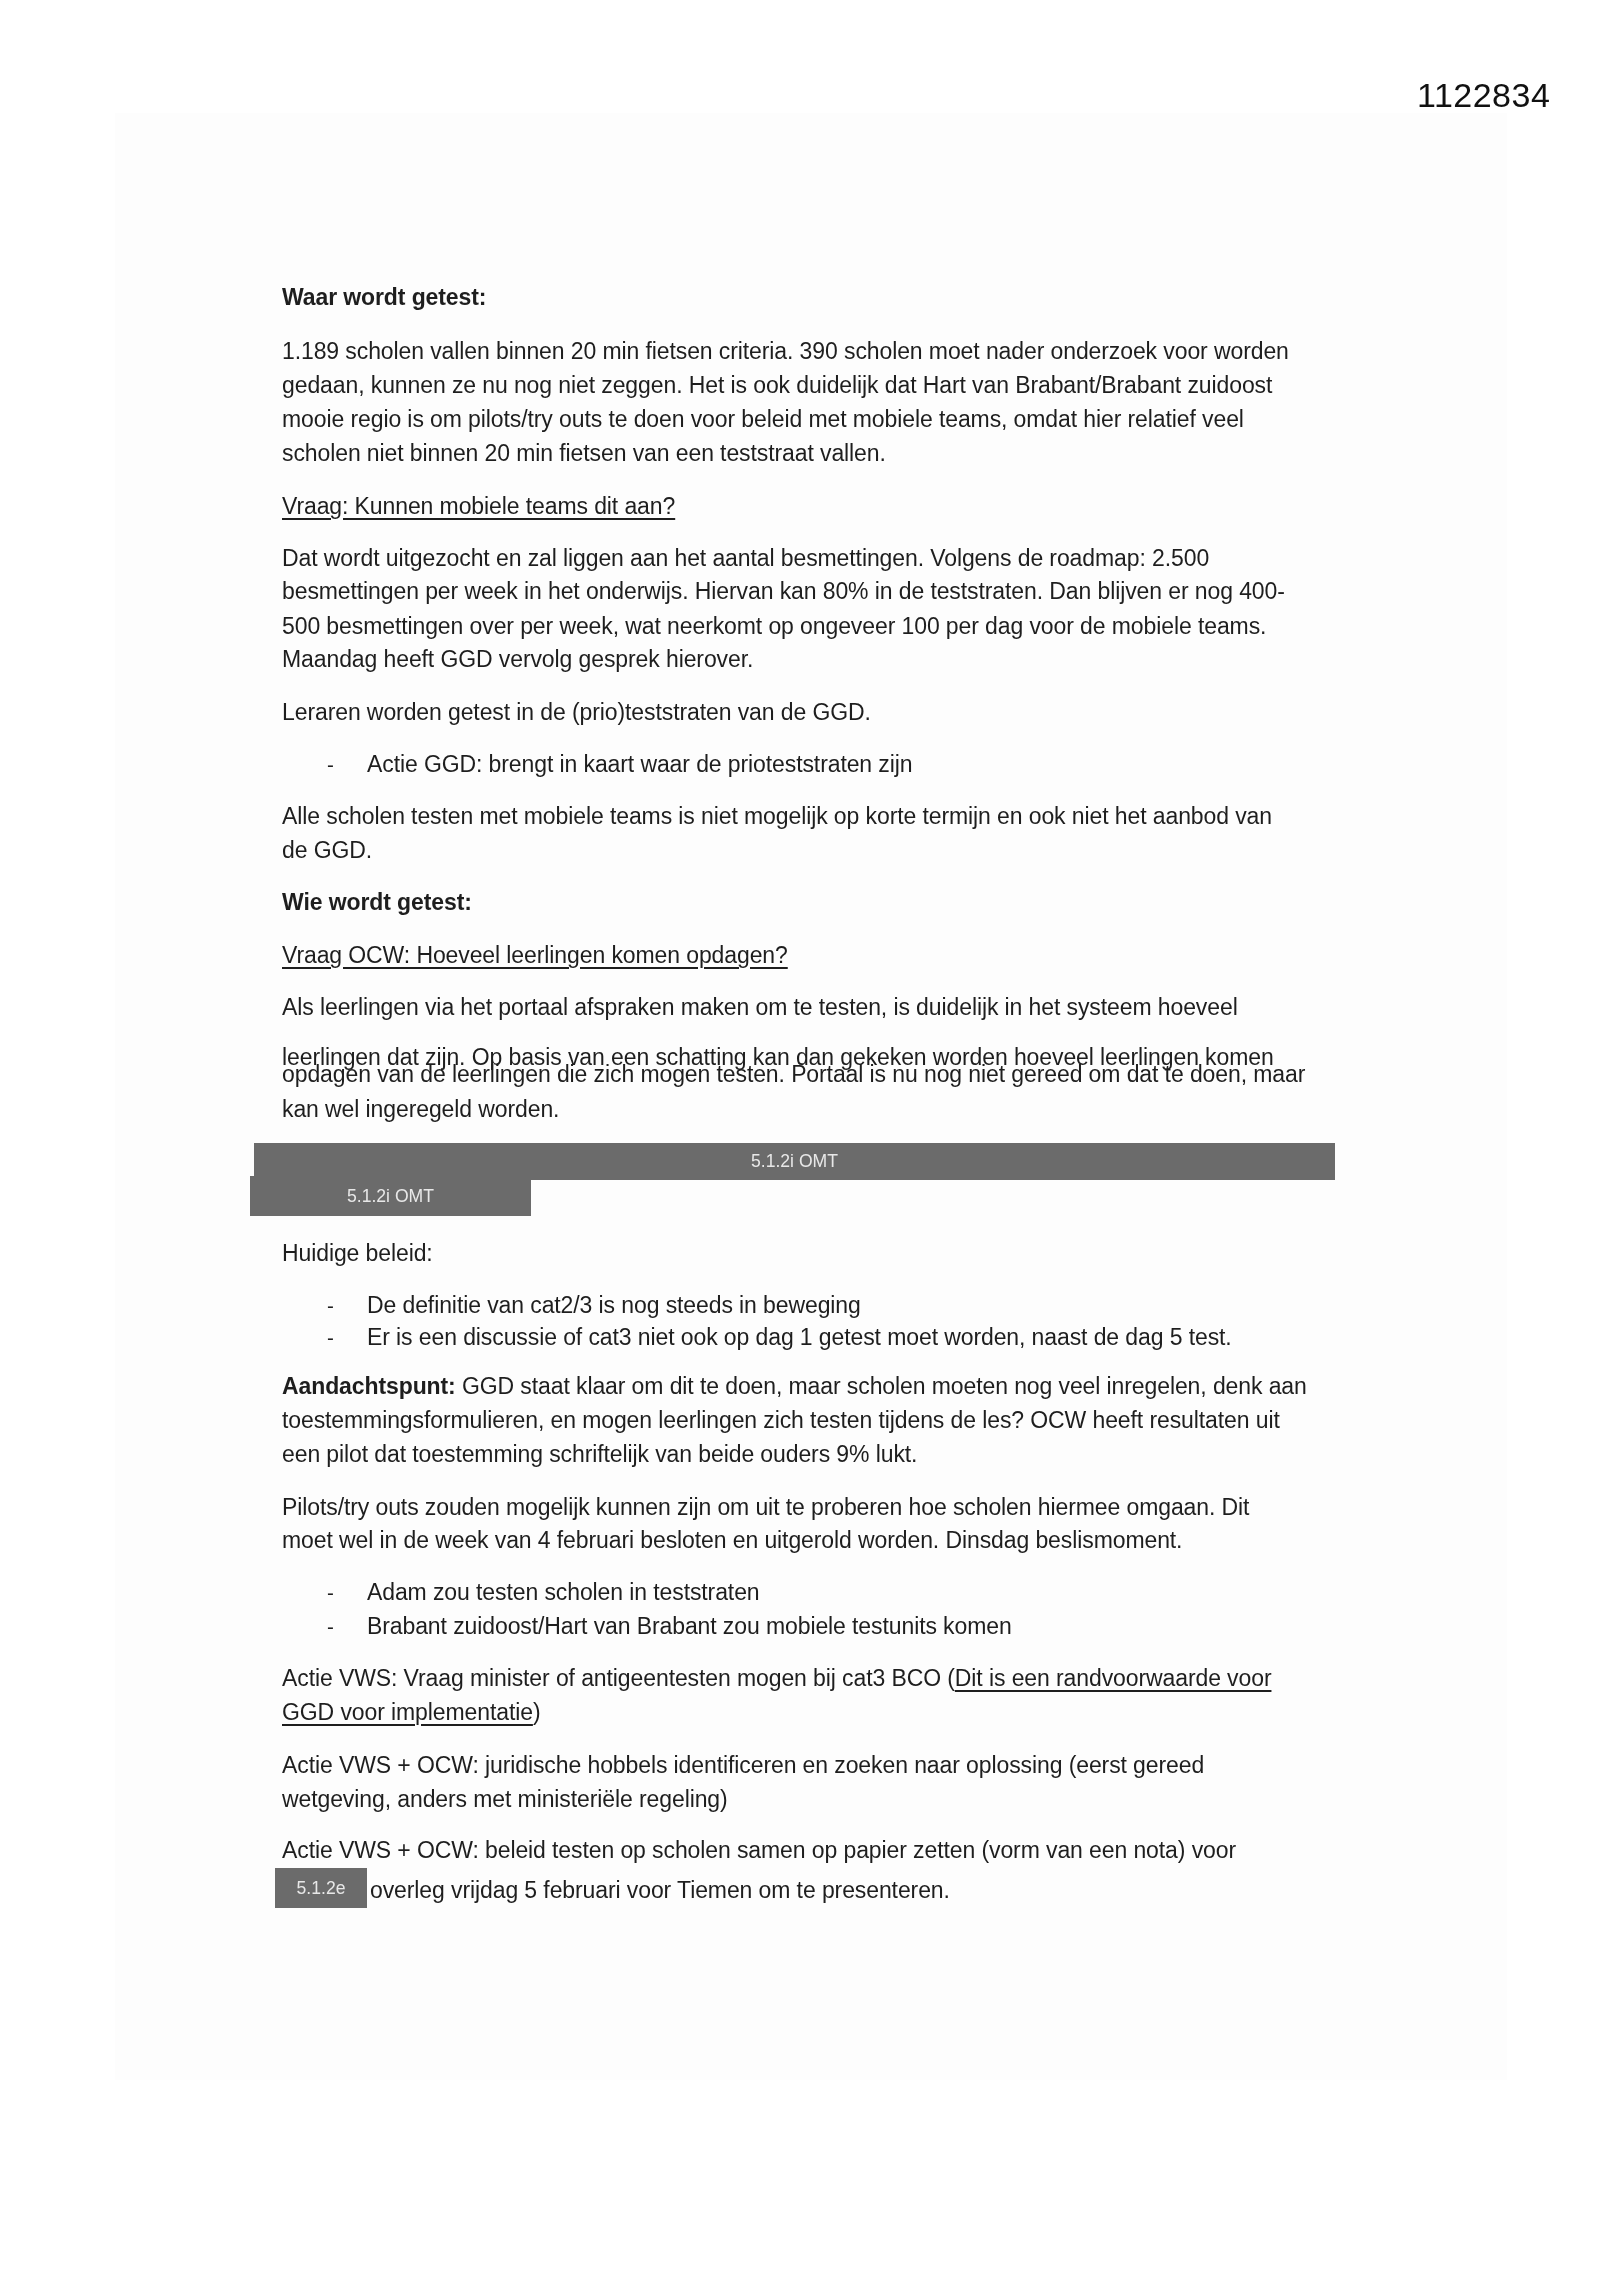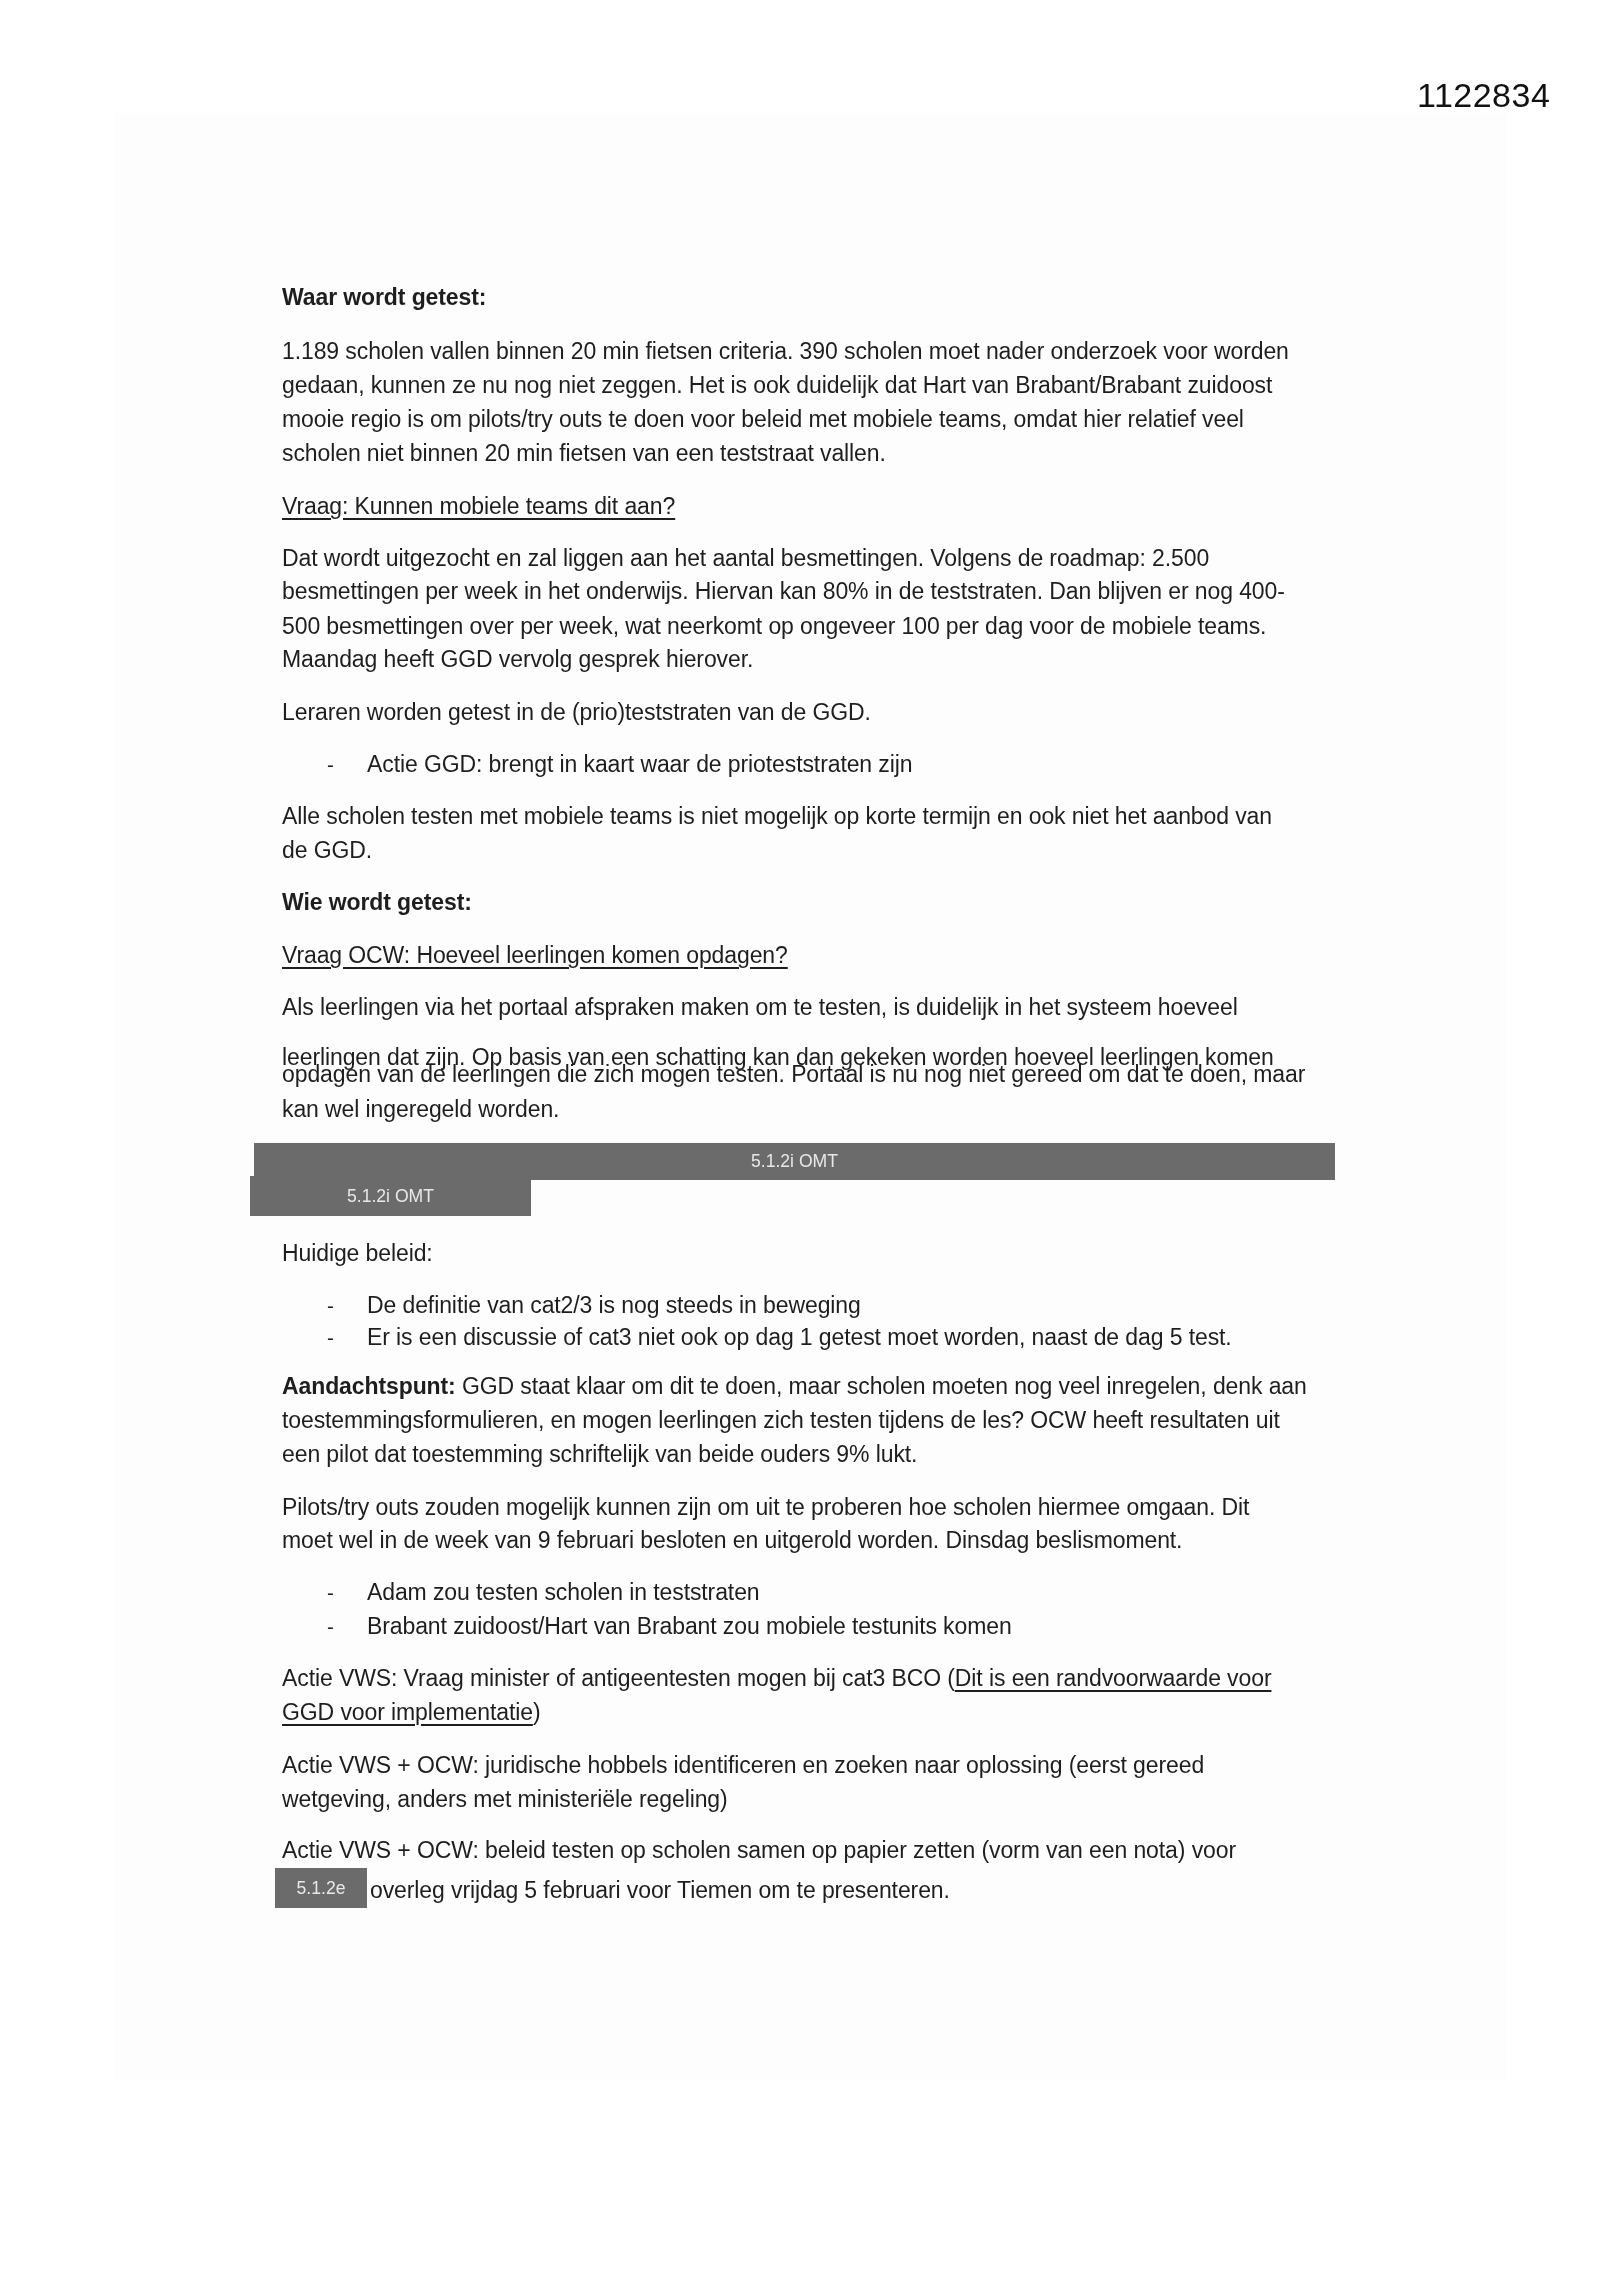--- a/index.html
+++ b/index.html
@@ -74,21 +74,21 @@
 <div class="bullet-dash" style="top:1325px;">-</div>
 <div class="line bullet-text" style="top:1325px;">Er is een discussie of cat3 niet ook op dag 1 getest moet worden, naast de dag 5 test.</div>
 
 <div class="line" style="top:1374px;">
   <span class="bold">Aandachtspunt:</span><span> GGD staat klaar om dit te doen, maar scholen moeten nog veel inregelen, denk aan</span>
 </div>
 <div class="line" style="top:1408px;">toestemmingsformulieren, en mogen leerlingen zich testen tijdens de les? OCW heeft resultaten uit</div>
 <div class="line" style="top:1442px;text-align:center;">een pilot dat toestemming schriftelijk van beide ouders 9% lukt.</div>
 
 <div class="line" style="top:1495px;">Pilots/try outs zouden mogelijk kunnen zijn om uit te proberen hoe scholen hiermee omgaan. Dit</div>
-<div class="line" style="top:1528px;">moet wel in de week van 9 februari besloten en uitgerold worden. Dinsdag beslismoment.</div>
+<div class="line" style="top:1528px;">moet wel in de week van 4 februari besloten en uitgerold worden. Dinsdag beslismoment.</div>
 
 <div class="bullet-dash" style="top:1580px;">-</div>
 <div class="line bullet-text" style="top:1580px;">Adam zou testen scholen in teststraten</div>
 <div class="bullet-dash" style="top:1614px;">-</div>
 <div class="line bullet-text" style="top:1614px;">Brabant zuidoost/Hart van Brabant zou mobiele testunits komen</div>
 
 <div class="line" style="top:1666px;">
   <span>Actie VWS: Vraag minister of antigeentesten mogen bij cat3 BCO (</span><span class="ul">Dit is een randvoorwaarde voor</span>
 </div>
 <div class="line" style="top:1700px;">

